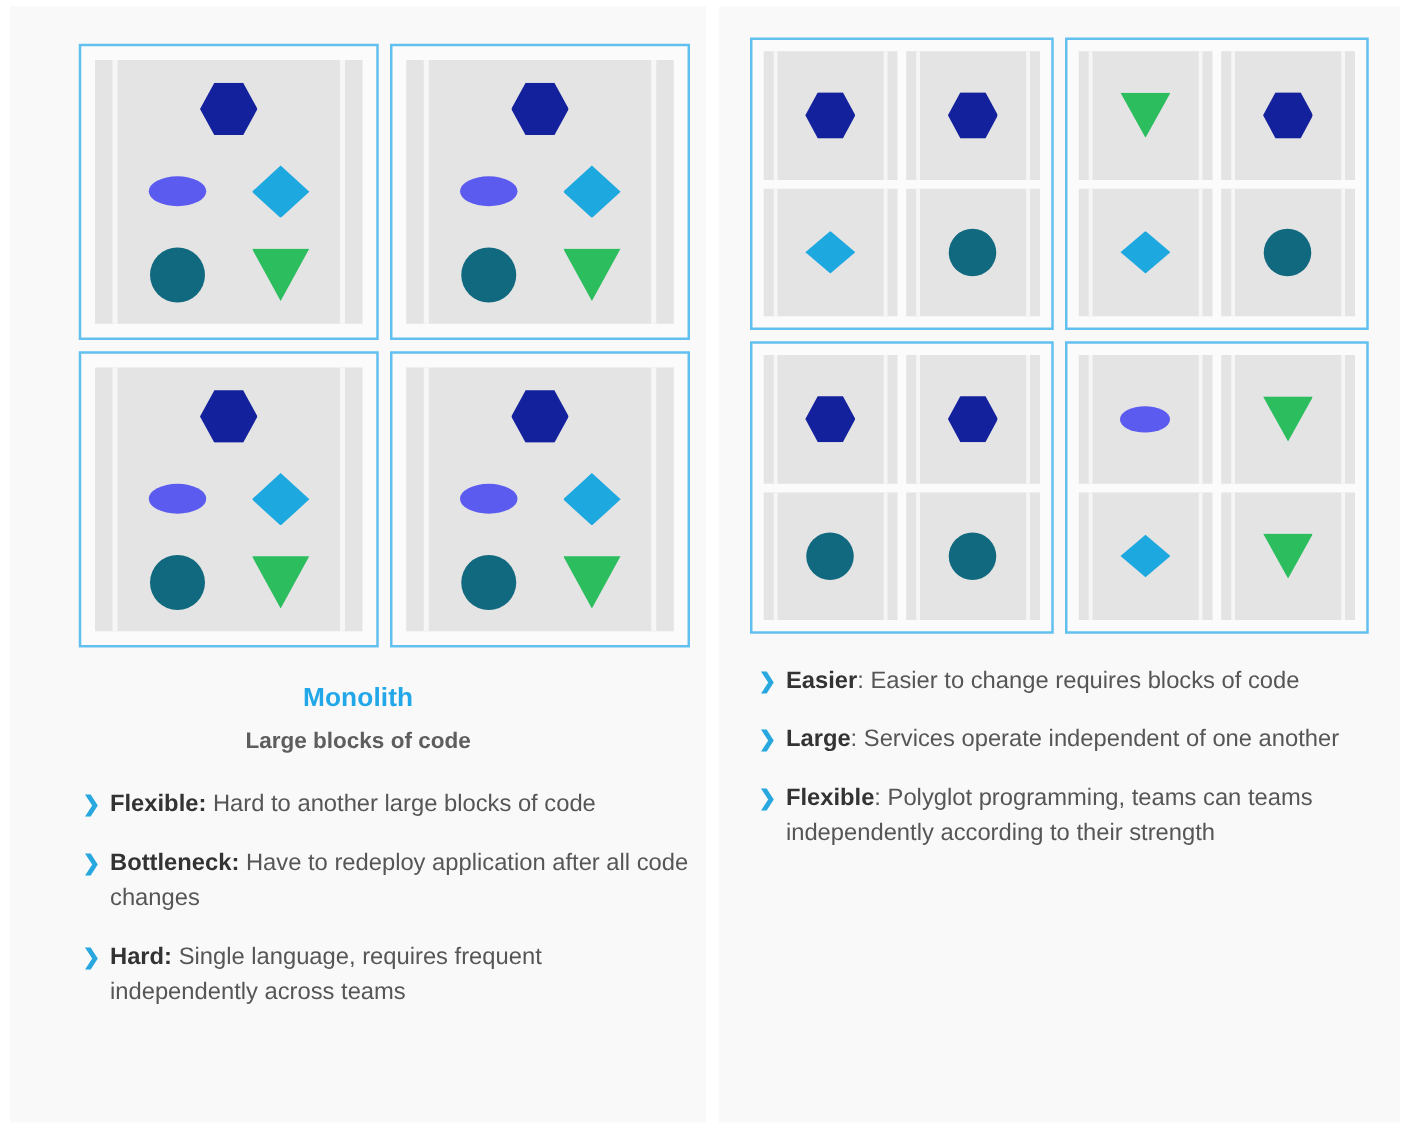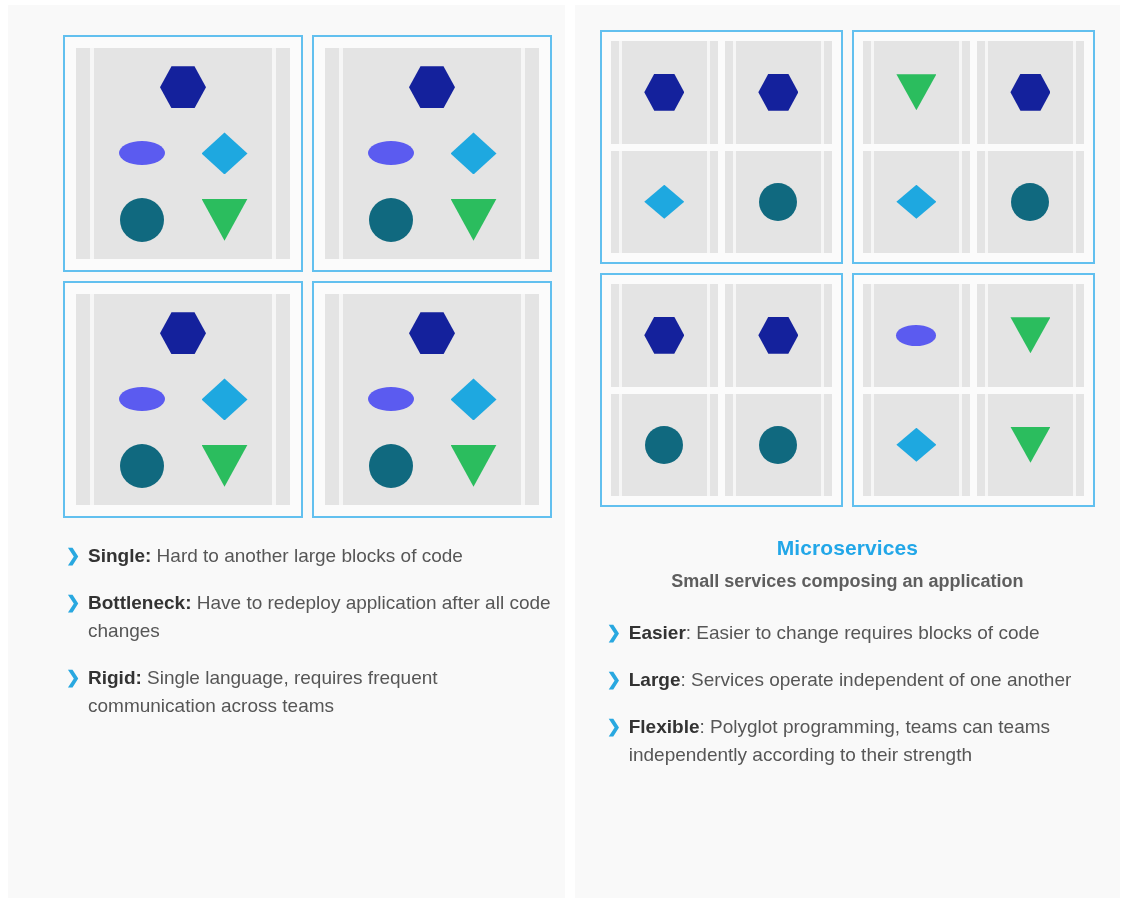--- a/index.html
+++ b/index.html
@@ -266,33 +266,37 @@
             <span class="shape ellipse"></span>
             <span class="shape diamond"></span>
             <span class="shape circle"></span>
             <span class="shape triangle"></span>
           </div>
         </div>
       </div>
 
     </div>
 
+    <div class="headings">
+      <div class="title">Monolith</div>
+      <div class="subtitle">Large blocks of code</div>
+    </div>
 
     <ul class="bullets bullets-left">
       <li class="bullet">
         <span class="chev">❯</span>
-        <b>Single:</b><span class="rest"> Hard to another large blocks of code</span>
+        <b>Flexible:</b><span class="rest"> Hard to another large blocks of code</span>
       </li>
       <li class="bullet">
         <span class="chev">❯</span>
         <b>Bottleneck:</b><span class="rest"> Have to redeploy application after all code changes</span>
       </li>
       <li class="bullet">
         <span class="chev">❯</span>
-        <b>Rigid:</b><span class="rest"> Single language, requires frequent communication across teams</span>
+        <b>Hard:</b><span class="rest"> Single language, requires frequent independently across teams</span>
       </li>
     </ul>
 
   </section>
 
   <div class="panel-gap"></div>
 
   <section class="panel panel-right">
 
     <div class="diagram diagram-right">
@@ -360,24 +364,20 @@
               <span class="shape diamond"></span>
             </div>
           <div class="micro-cell">
               <span class="shape triangle"></span>
             </div>
         </div>
       </div>
 
     </div>
 
-    <div class="headings">
-      <div class="title">Microservices</div>
-      <div class="subtitle">Small services composing an application</div>
-    </div>
 
     <ul class="bullets bullets-right">
       <li class="bullet">
         <span class="chev">❯</span>
         <b>Easier</b><span class="rest">: Easier to change requires blocks of code</span>
       </li>
       <li class="bullet">
         <span class="chev">❯</span>
         <b>Large</b><span class="rest">: Services operate independent of one another</span>
       </li>

